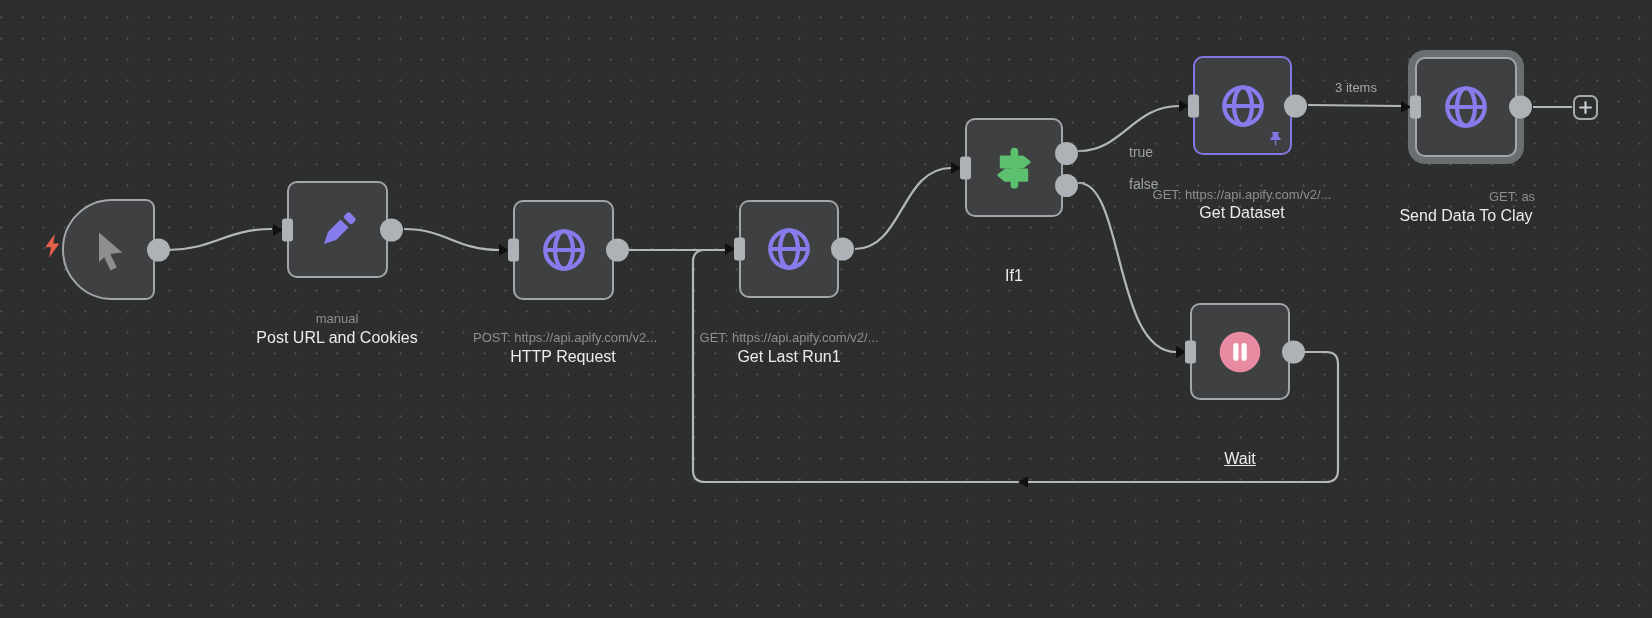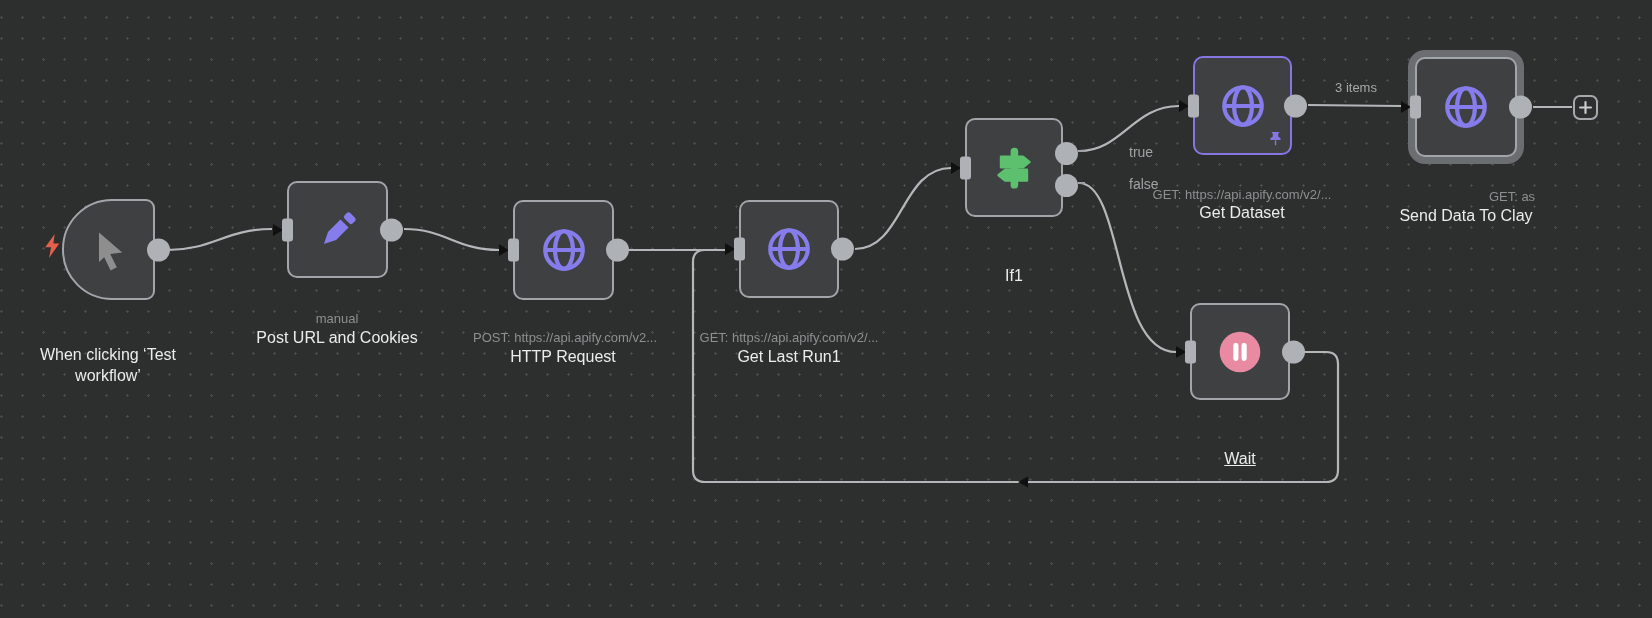--- a/index.html
+++ b/index.html
@@ -80,21 +80,20 @@
   <svg class="bolt" width="26" height="40" viewBox="0 0 24 24">
     <path d="M13.6 1 L4.8 13.2 h5.4 L8.4 23 L17.8 9.6 h-5.5 Z" fill="#e5604b"></path>
   </svg>
 
   <div class="node trigger" style="left:62px;top:199px;width:93px;height:101px;">
     <svg width="48" height="48" viewBox="0 0 24 24">
       <path d="M7 3.2 L18.6 13.2 L12.6 14 L15.9 20.6 L12.8 22.2 L9.6 15.6 L7 18 Z" fill="#8e8e8e"></path>
     </svg>
     <span class="port-out"></span>
   </div>
-  <div class="node-label wrap" style="left:108px;top:304px;">When clicking ‘Test workflow’</div>
 
   <div class="node" style="left:287px;top:181px;width:101px;height:97px;">
     <span class="in-arrow"></span>
     <span class="port-in"></span>
     <svg width="46" height="46" viewBox="0 0 24 24">
       <g transform="rotate(45 12 12)" fill="#867ceb">
         <rect x="9" y="1.2" width="6" height="4.2" rx="1.3"></rect>
         <path d="M9 7.2 h6 v9.2 L12 22.4 L9 16.4 Z"></path>
       </g>
     </svg>

